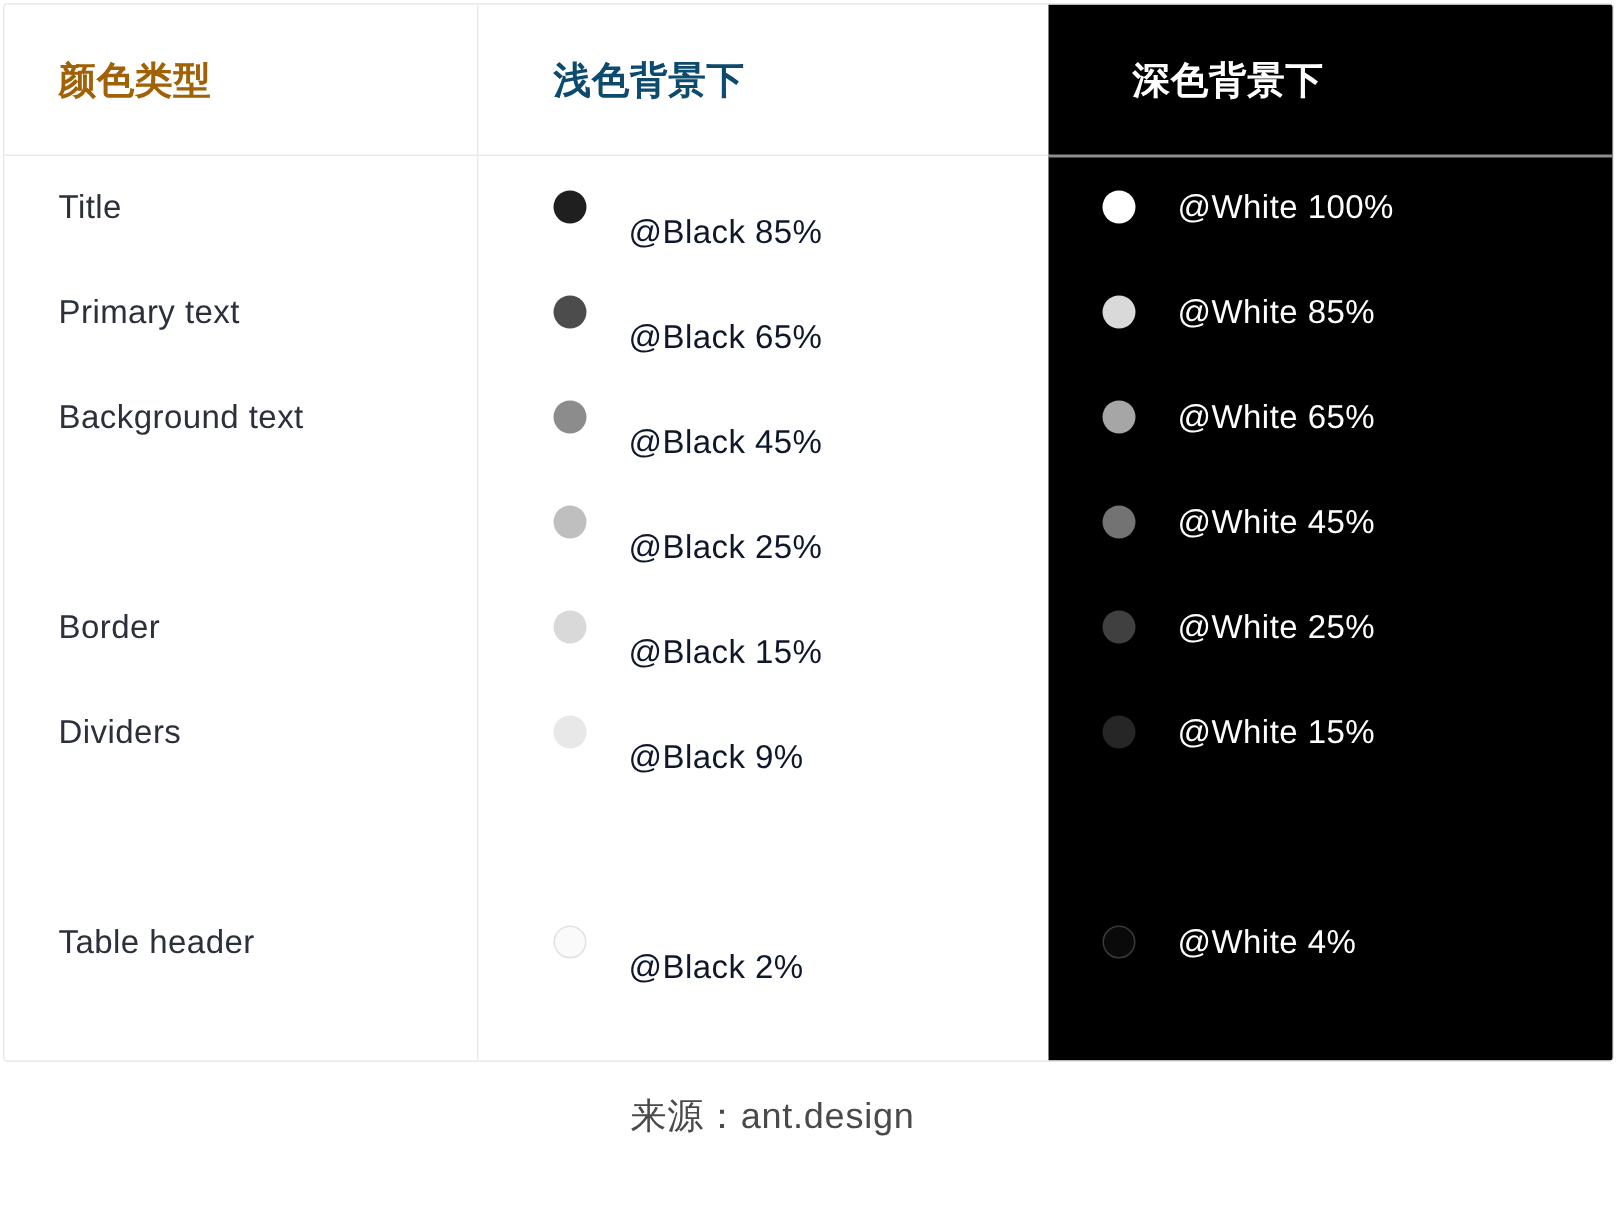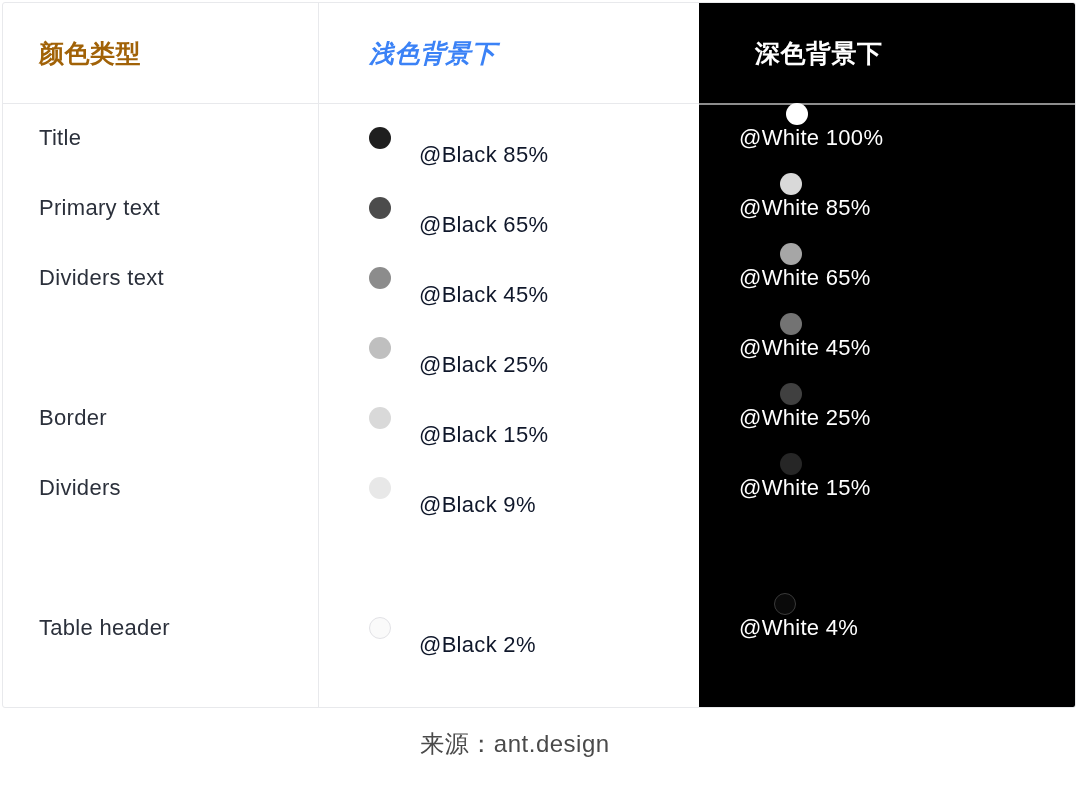--- a/index.html
+++ b/index.html
@@ -87,21 +87,21 @@
     position: absolute;
     top: 0;
     height: 100px;
     display: flex;
     align-items: center;
     font-size: 25px;
     font-weight: 600;
     letter-spacing: 0.5px;
   }
   .hcell.c1 { left: 36px; color: #a16207; }
-  .hcell.c2 { left: 366px; color: #3b82f6; font-style: italic; }
+  .hcell.c2 { left: 366px; color: #0c4a6e; }
   .hcell.c3 { left: 752px; color: #ffffff; }
 
   
   .body-rows {
     position: absolute;
     left: 0;
     top: 100px;
     width: 1074px;
     height: 604px;
   }
@@ -128,26 +128,25 @@
   .cell-light {
     position: absolute;
     left: 366px;
     top: 0;
     height: 70px;
     display: flex;
     align-items: center;
   }
   .cell-dark {
     position: absolute;
-    left: 708px;
-    top: 0;
-    height: 70px;
-    display: flex;
-    align-items: center;
-    flex-direction: column;
+    left: 732px;
+    top: 0;
+    height: 70px;
+    display: flex;
+    align-items: center;
   }
 
   .swatch {
     width: 22px;
     height: 22px;
     border-radius: 50%;
     flex: 0 0 auto;
     box-sizing: border-box;
   }
   .swatch.ringed-light { border: 1px solid #e2e2e6; }
@@ -209,21 +208,21 @@
           <div class="cell-light">
             <span class="swatch" style="background: rgb(76, 76, 76);"></span>
             <span class="token">@Black 65%</span>
           </div>
           <div class="cell-dark">
             <span class="swatch" style="background: rgb(217, 217, 217);"></span>
             <span class="token">@White 85%</span>
           </div>
         </div>
         <div class="row" style="top: 140px;">
-          <div class="cell-label">Dividers text</div>
+          <div class="cell-label">Background text</div>
           <div class="cell-light">
             <span class="swatch" style="background: rgb(140, 140, 140);"></span>
             <span class="token">@Black 45%</span>
           </div>
           <div class="cell-dark">
             <span class="swatch" style="background: rgb(166, 166, 166);"></span>
             <span class="token">@White 65%</span>
           </div>
         </div>
         <div class="row" style="top: 210px;">

